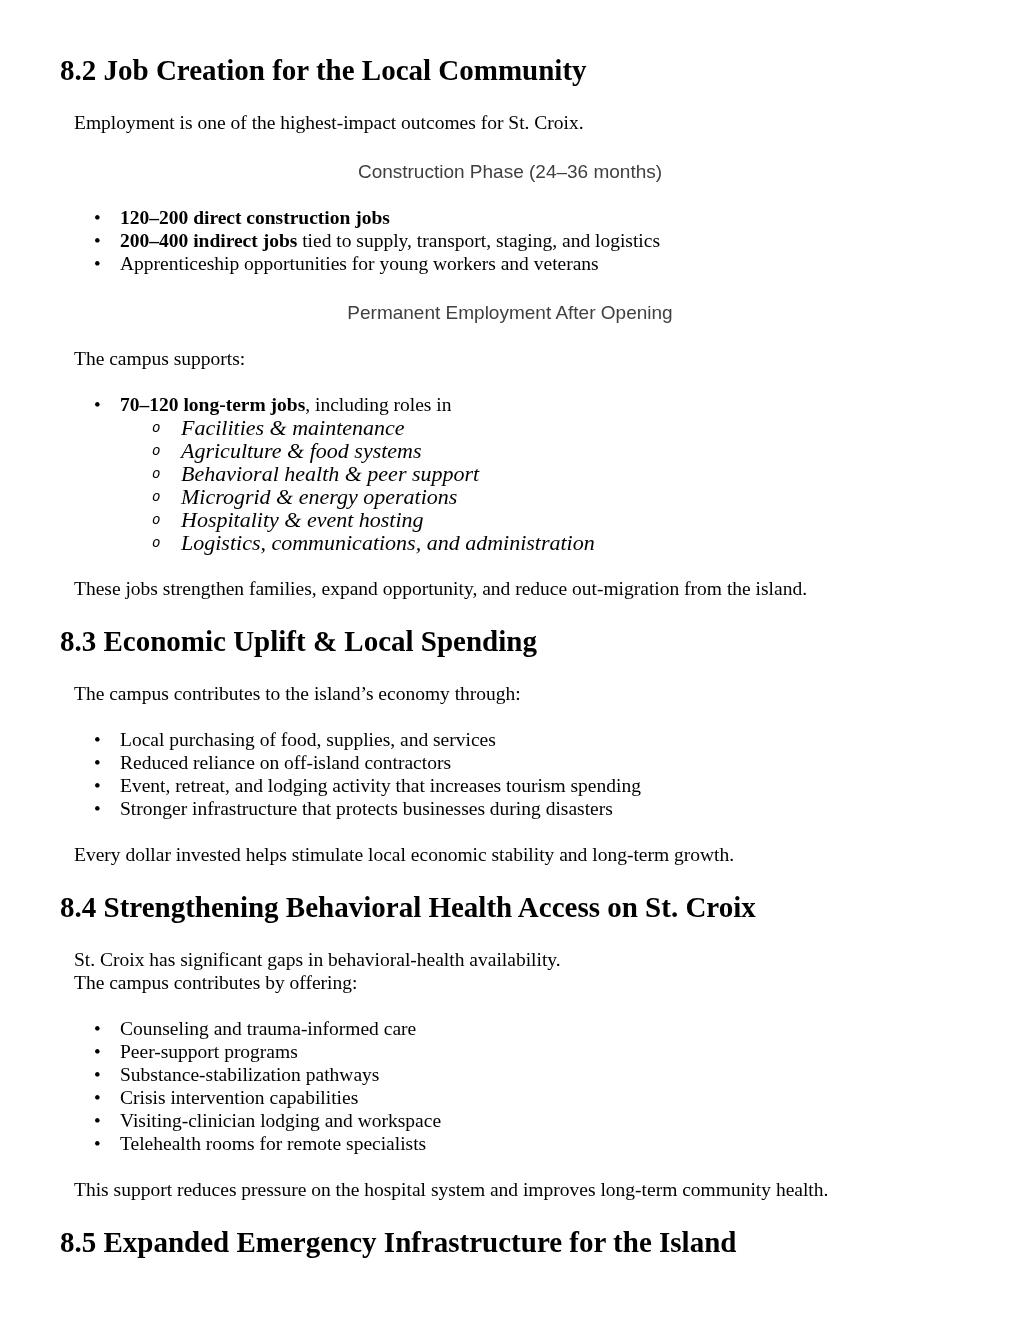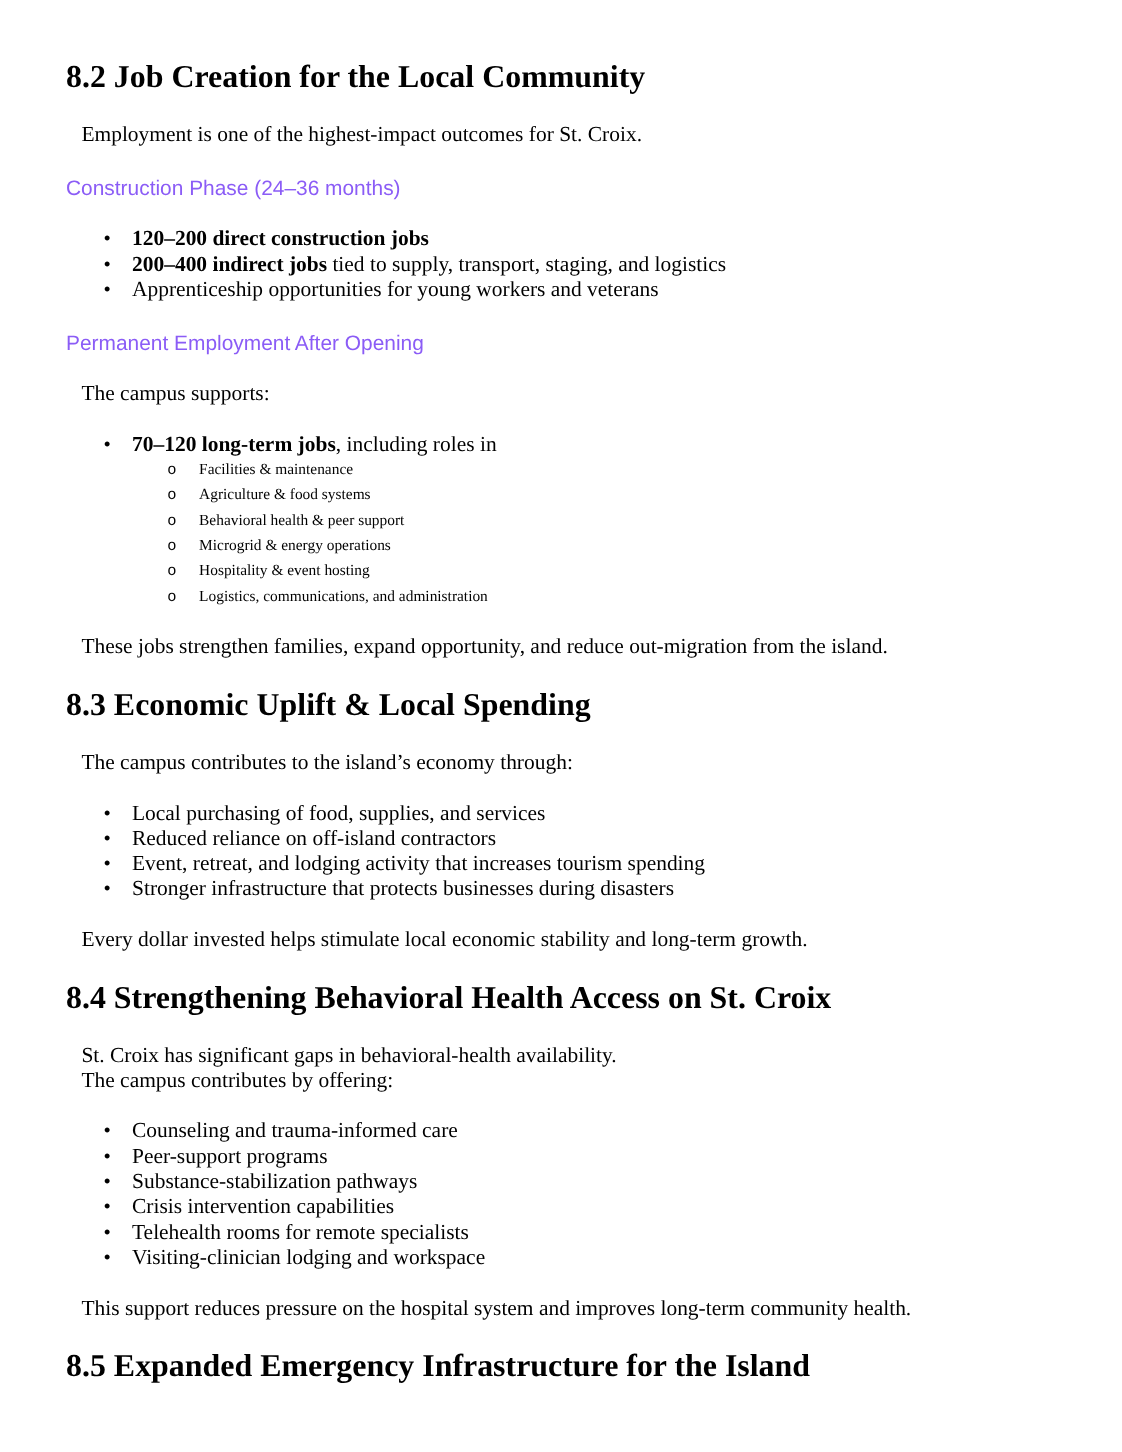--- a/index.html
+++ b/index.html
@@ -21,22 +21,23 @@
     line-height: 36px;
     font-weight: 700;
     margin: 23px 0 20px 0;
   }
   .h1.first { margin-top: 32px; }
   .subhead {
     font-family: "Liberation Sans", sans-serif;
     font-size: 19px;
     line-height: 23px;
     font-weight: 400;
-    color: #8b5cf6;
+    color: #404040;
     margin: 26px 0 23px 0;
+    text-align: center;
   }
   .para {
     font-size: 19.5px;
     line-height: 23px;
     margin: 23px 14px;
   }
   ul.bullets {
     list-style: none;
     margin: 23px 0;
     padding: 0 0 0 60px;
@@ -53,22 +54,23 @@
     top: 0;
     font-size: 19px;
   }
   ul.sub-bullets {
     list-style: none;
     margin: 0;
     padding: 0 0 0 61px;
   }
   ul.sub-bullets > li {
     position: relative;
-    font-size: 14px;
+    font-size: 22px;
     line-height: 23px;
+    font-style: italic;
   }
   ul.sub-bullets > li::before {
     content: "o";
     position: absolute;
     left: -29px;
     top: 1px;
     font-family: "Liberation Mono", monospace;
     font-size: 14px;
   }
   b { font-weight: 700; }
@@ -134,21 +136,21 @@
   <p class="para">
     <span>St. Croix has significant gaps in behavioral-health availability.</span><br>
     <span>The campus contributes by offering:</span>
   </p>
 
   <ul class="bullets">
     <li>Counseling and trauma-informed care</li>
     <li>Peer-support programs</li>
     <li>Substance-stabilization pathways</li>
     <li>Crisis intervention capabilities</li>
+    <li>Visiting-clinician lodging and workspace</li>
     <li>Telehealth rooms for remote specialists</li>
-    <li>Visiting-clinician lodging and workspace</li>
   </ul>
 
   <p class="para">This support reduces pressure on the hospital system and improves long-term community health.</p>
 
   <h1 class="h1">8.5 Expanded Emergency Infrastructure for the Island</h1>
 
 </div>
 
 </body></html>

